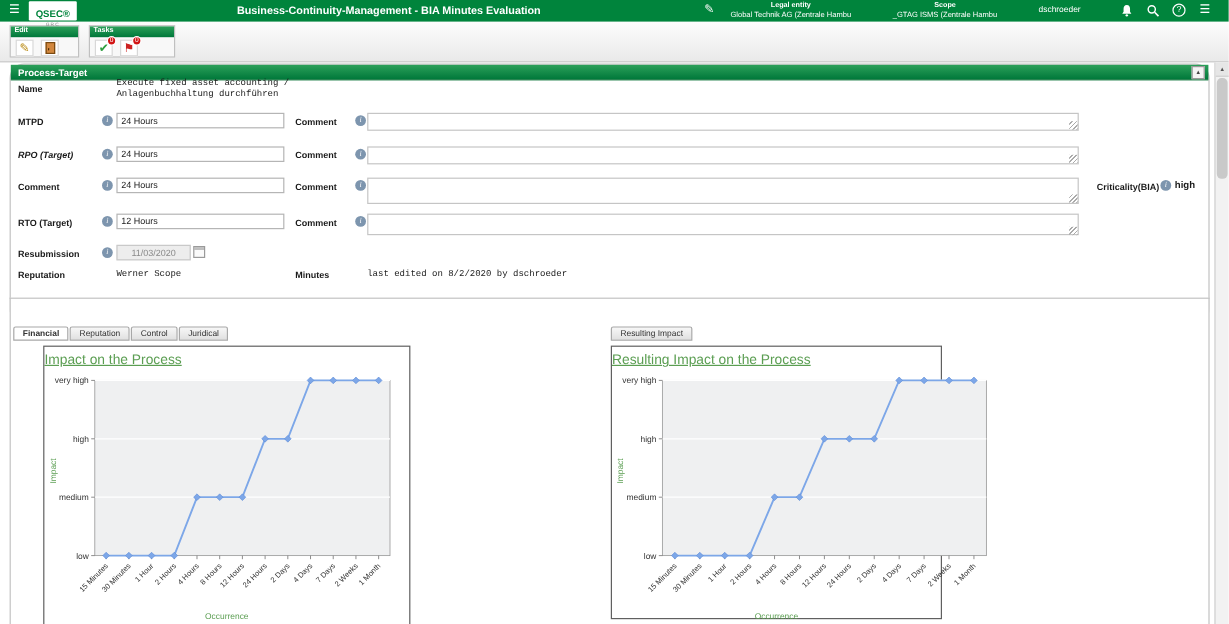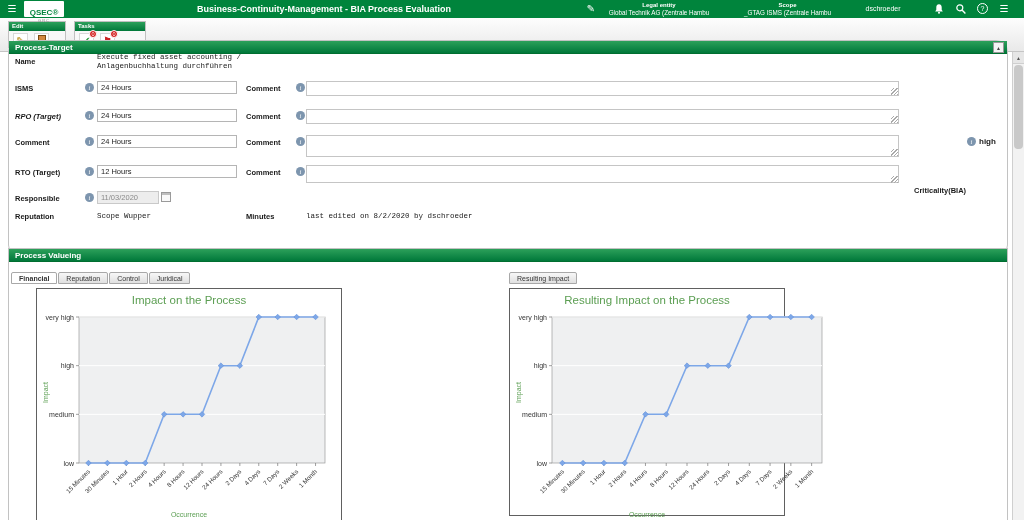--- a/index.html
+++ b/index.html
@@ -38,39 +38,39 @@
 .ftext{position:absolute;border:1px solid #c5c5c5;background:#fff;resize:none;font-size:7.5px;font-family:"Liberation Sans",sans-serif;}
 .grip{position:absolute;width:7px;height:7px;background:repeating-linear-gradient(135deg,transparent 0 1.5px,#aaa 1.5px 2.5px);cursor:nwse-resize;}
 .info{position:absolute;width:9px;height:9px;border-radius:50%;background:#7d95ae;color:#fff;font-size:6.5px;font-style:italic;font-family:"Liberation Serif",serif;text-align:center;line-height:9px;cursor:pointer;}
 .cal{position:absolute;width:10px;height:10px;border:1px solid #9a9a9a;background:linear-gradient(#bfbfbf 0 2.5px,#fafafa 2.5px);cursor:pointer;}
 
 .tabrow{position:absolute;display:inline-flex;gap:1px;}
 .tab{height:12px;padding:0 7px;font-size:7px;line-height:12px;border:1px solid #a8a8a8;background:linear-gradient(#f7f7f7,#e0e0e0);color:#333;cursor:pointer;border-radius:2px 2px 0 0;white-space:nowrap;}
 .tab.active{background:#fff;font-weight:bold;}
 
 .chart-panel{position:absolute;background:#fff;border:1px solid #606060;}
-.chart-title{margin-top:5px;text-align:center;font-size:11.5px;color:var(--title_green,#5b9e52);}
+.chart-title{margin-top:5px;font-size:11.5px;color:var(--title_green,#5b9e52);text-decoration:underline;}
 .chart-xlab{position:absolute;left:0;right:0;text-align:center;font-size:7px;color:var(--title_green,#5b9e52);}
 .chart-ylab{position:absolute;left:-12px;top:100px;width:40px;text-align:center;font-size:7px;color:var(--title_green,#5b9e52);transform:rotate(-90deg);}
 .chart-svg{position:absolute;left:2px;top:22px;}
 
 #scrollbar{position:absolute;right:0;top:52px;width:12px;height:468px;background:#f2f2f2;border-left:1px solid #cfcfcf;}
 #scroll-up{position:absolute;top:0;left:0;width:11px;height:12px;background:#e6e6e6;border-bottom:1px solid #cfcfcf;font-size:5px;text-align:center;line-height:12px;color:#555;cursor:pointer;}
 #scroll-thumb{position:absolute;top:13px;left:1px;width:9px;height:84px;background:#c9c9c9;border-radius:4px;cursor:pointer;}
 </style>
 </head>
 <body>
 
 <div id="topbar">
   <span class="tb-icon" style="left:5px;width:14px;">☰</span>
   <span id="logo">
     <span class="q">QSEC®</span>
     <span class="s" style="display:block;">GRC</span>
   </span>
-  <span id="tb-title">Business-Continuity-Management - BIA Process Evaluation</span>
+  <span id="tb-title">Business-Continuity-Management - BIA Minutes Evaluation</span>
 
   <span class="tb-icon" style="left:585px;width:12px;">✎</span>
 
   <span class="tb-sel" style="left:600px;width:118px;">
     <span class="lab" style="display:block;">Legal entity</span>
     <span class="val" style="display:block;">Global Technik AG (Zentrale Hambu</span>
   </span>
   <span class="tb-sel" style="left:735px;width:105px;">
     <span class="lab" style="display:block;">Scope</span>
     <span class="val" style="display:block;">_GTAG ISMS (Zentrale Hambu</span>
@@ -100,31 +100,31 @@
   </div>
   <div class="tool-group" style="left:74px;width:72px;">
     <div class="tg-head">Tasks</div>
     <div class="tg-body">
       <span class="tool-btn" style="color:#2e9e3f;"><span>✔</span><span class="badge">0</span></span>
       <span class="tool-btn" style="color:#cc2222;"><span>⚑</span><span class="badge">0</span></span>
     </div>
   </div>
 </div>
 
-<div class="section" style="top:40px;height:217px;border-radius:12px;">
+<div class="section" style="top:53px;height:217px;border-radius:12px;">
   <div class="sec-head">
     <span>Process-Target</span>
     <span class="collapse-btn">▲</span>
   </div>
 
   <span class="flabel" style="left:6px;top:16px;text-align:right;">Name</span>
   <span class="fvalue" style="left:88px;top:12px;">Execute fixed asset accounting /</span>
   <span class="fvalue" style="left:88px;top:21px;">Anlagenbuchhaltung durchführen</span>
 
-  <span class="flabel" style="left:6px;top:43px;">ISMS</span>
+  <span class="flabel" style="left:6px;top:43px;">MTPD</span>
   <span class="info" style="left:76px;top:42px;">i</span>
   <input class="finput" style="left: 88px; top: 40px; width: 140px;" value="24 Hours">
   <span class="flabel" style="left:237px;top:43px;">Comment</span>
   <span class="info" style="left:287px;top:42px;">i</span>
   <textarea class="ftext" style="left: 297px; top: 40px; width: 593px; height: 15px;"></textarea>
   <span class="grip" style="left:882px;top:47px;"></span>
 
   <span class="flabel" style="left:6px;top:71px;font-style:italic;">RPO (Target)</span>
   <span class="info" style="left:76px;top:70px;">i</span>
   <input class="finput" style="left: 88px; top: 68px; width: 140px;" value="24 Hours">
@@ -133,47 +133,44 @@
   <textarea class="ftext" style="left: 297px; top: 68px; width: 593px; height: 15px;"></textarea>
   <span class="grip" style="left:882px;top:75px;"></span>
 
   <span class="flabel" style="left:6px;top:97px;">Comment</span>
   <span class="info" style="left:76px;top:96px;">i</span>
   <input class="finput" style="left: 88px; top: 94px; width: 140px;" value="24 Hours">
   <span class="flabel" style="left:237px;top:97px;">Comment</span>
   <span class="info" style="left:287px;top:96px;">i</span>
   <textarea class="ftext" style="left: 297px; top: 94px; width: 593px; height: 22px;"></textarea>
   <span class="grip" style="left:882px;top:108px;"></span>
-  <span class="flabel" style="left:905px;top:97px;margin-top:48px;">Criticality(BIA)</span>
+  <span class="flabel" style="left:905px;top:97px;">Criticality(BIA)</span>
   <span class="info" style="left:958px;top:96px;">i</span>
   <span class="flabel" style="left:970px;top:96px;font-size:8px;">high</span>
 
   <span class="flabel" style="left:6px;top:127px;">RTO (Target)</span>
   <span class="info" style="left:76px;top:126px;">i</span>
   <input class="finput" style="left: 88px; top: 124px; width: 140px;" value="12 Hours">
   <span class="flabel" style="left:237px;top:127px;">Comment</span>
   <span class="info" style="left:287px;top:126px;">i</span>
   <textarea class="ftext" style="left: 297px; top: 124px; width: 593px; height: 18px;"></textarea>
   <span class="grip" style="left:882px;top:135px;"></span>
 
-  <span class="flabel" style="left:6px;top:153px;">Responsible</span>
+  <span class="flabel" style="left:6px;top:153px;">Resubmission</span>
   <span class="info" style="left:76px;top:152px;">i</span>
-  <input class="finput disabled" style="left: 88px; top: 150px; width: 62px;" readonly="" value="11/03/2020">
+  <input class="finput disabled" style="left: 88px; top: 150px; width: 62px; text-align: center;" readonly="" value="11/03/2020">
   <span class="cal" style="left:152px;top:151px;"></span>
 
   <span class="flabel" style="left:6px;top:171px;">Reputation</span>
-  <span class="fvalue" style="left:88px;top:171px;">Scope Wupper</span>
+  <span class="fvalue" style="left:88px;top:171px;">Werner Scope</span>
   <span class="flabel" style="left:237px;top:171px;">Minutes</span>
   <span class="fvalue" style="left:297px;top:171px;">last edited on 8/2/2020 by dschroeder</span>
 </div>
 
 <div class="section" style="top:248px;height:272px;border-bottom:none;">
-  <div class="sec-head">
-    <span>Process Valueing</span>
-  </div>
 
   <div class="tabrow" style="left:2px;top:23px;">
     <span class="tab active">Financial</span>
     <span class="tab">Reputation</span>
     <span class="tab">Control</span>
     <span class="tab">Juridical</span>
   </div>
   <div class="tabrow" style="left:500px;top:23px;">
     <span class="tab">Resulting Impact</span>
   </div>

